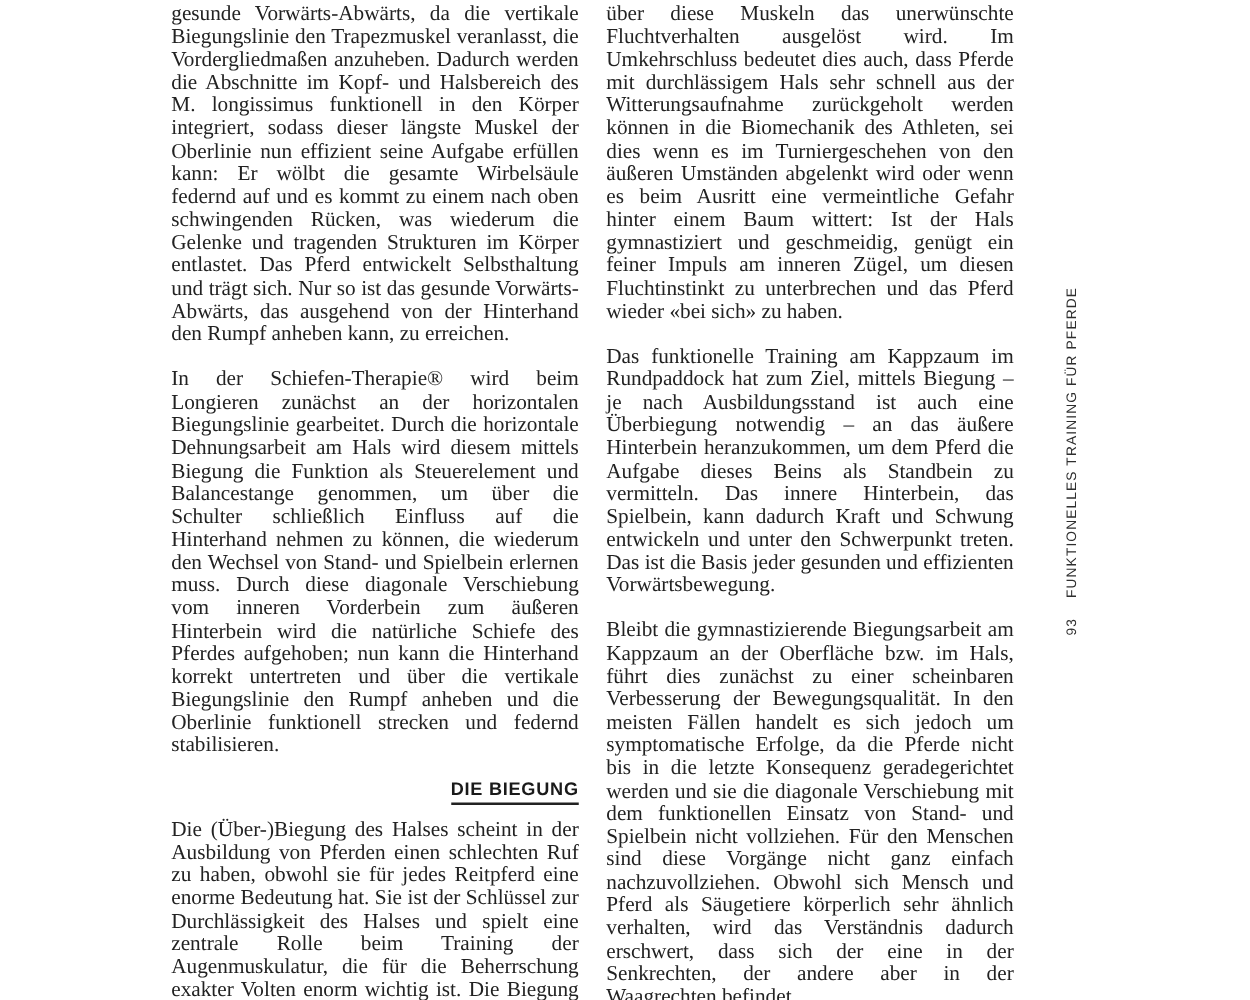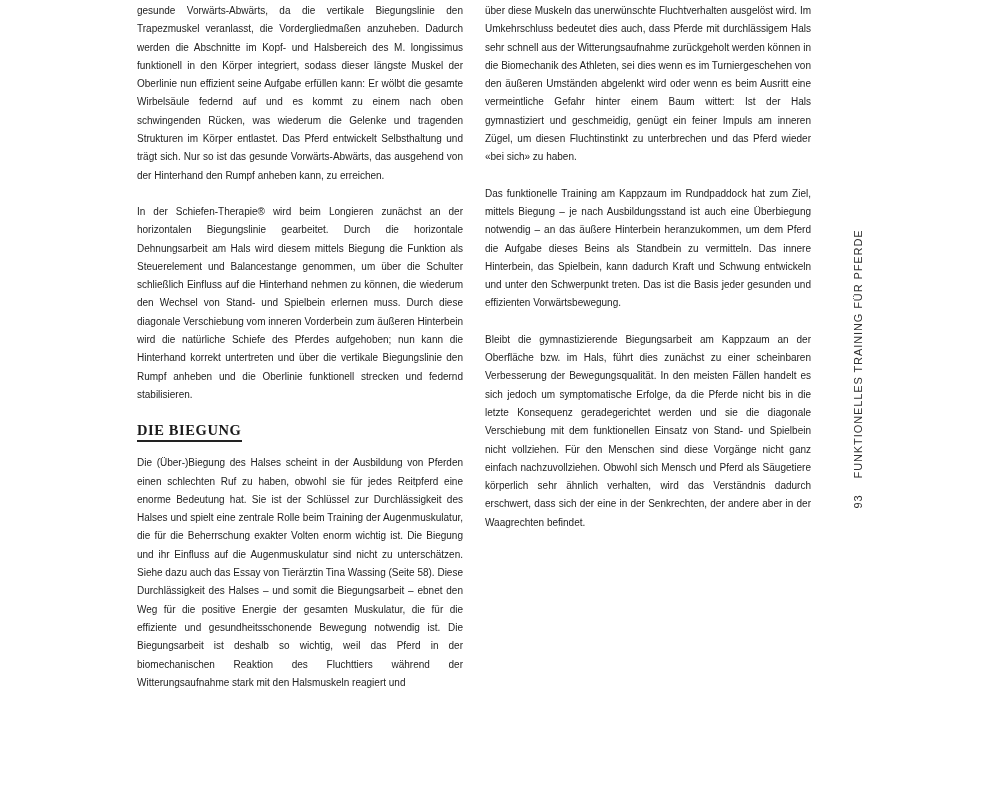--- a/index.html
+++ b/index.html
@@ -24,35 +24,36 @@
     top: 2px;
     width: 674px;
     display: flex;
     gap: 22px;
   }
   .col {
     width: 326px;
   }
   .body-par {
     margin: 0 0 18px 0;
-    font-family: Liberation Sans, sans-serif;
-    font-size: 10px;
+    font-family: Liberation Serif, serif;
+    font-size: 17px;
     line-height: 18.3px;
     text-align: justify;
     color: #222222;
     hyphens: auto;
     -webkit-hyphens: auto;
   }
   .section-heading {
     margin: 10px 0 15px 0;
-    font-family: Liberation Serif, serif;
+    font-family: Liberation Sans, sans-serif;
     font-weight: 700;
     font-size: 14.5px;
     letter-spacing: 0.6px;
     color: #1a1a1a;
+    text-align: right;
   }
   .section-heading .underline {
     border-bottom: 2px solid #222222;
     padding-bottom: 2px;
   }
   .running-header {
     position: absolute;
     left: 858px;
     top: 369px;
     transform: translate(-50%, -50%) rotate(-90deg);

